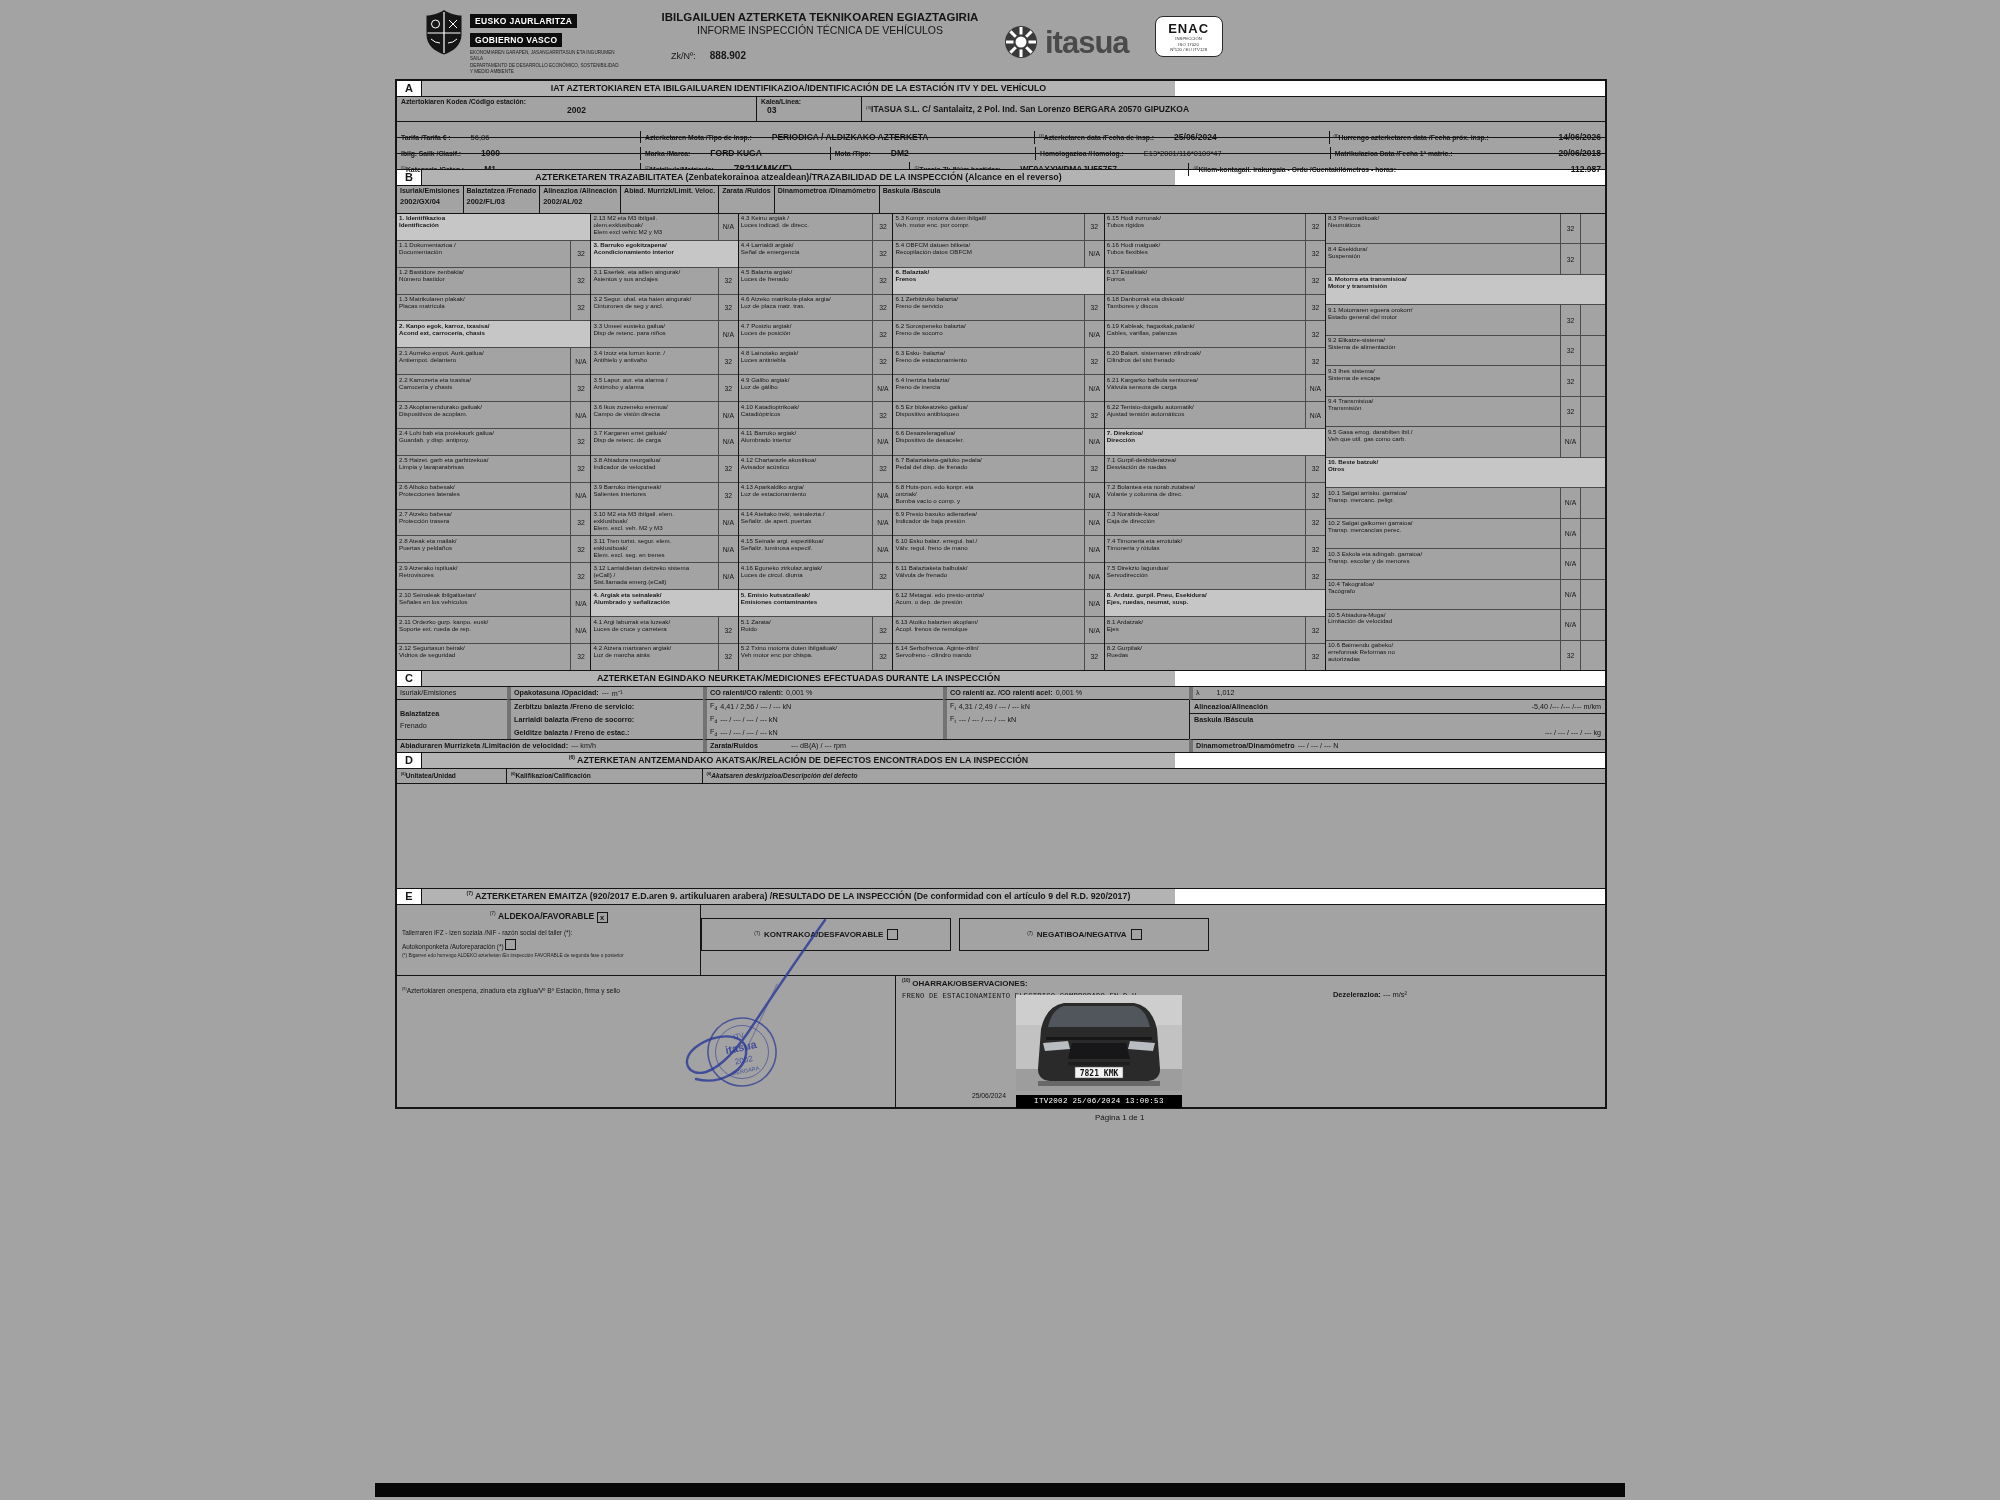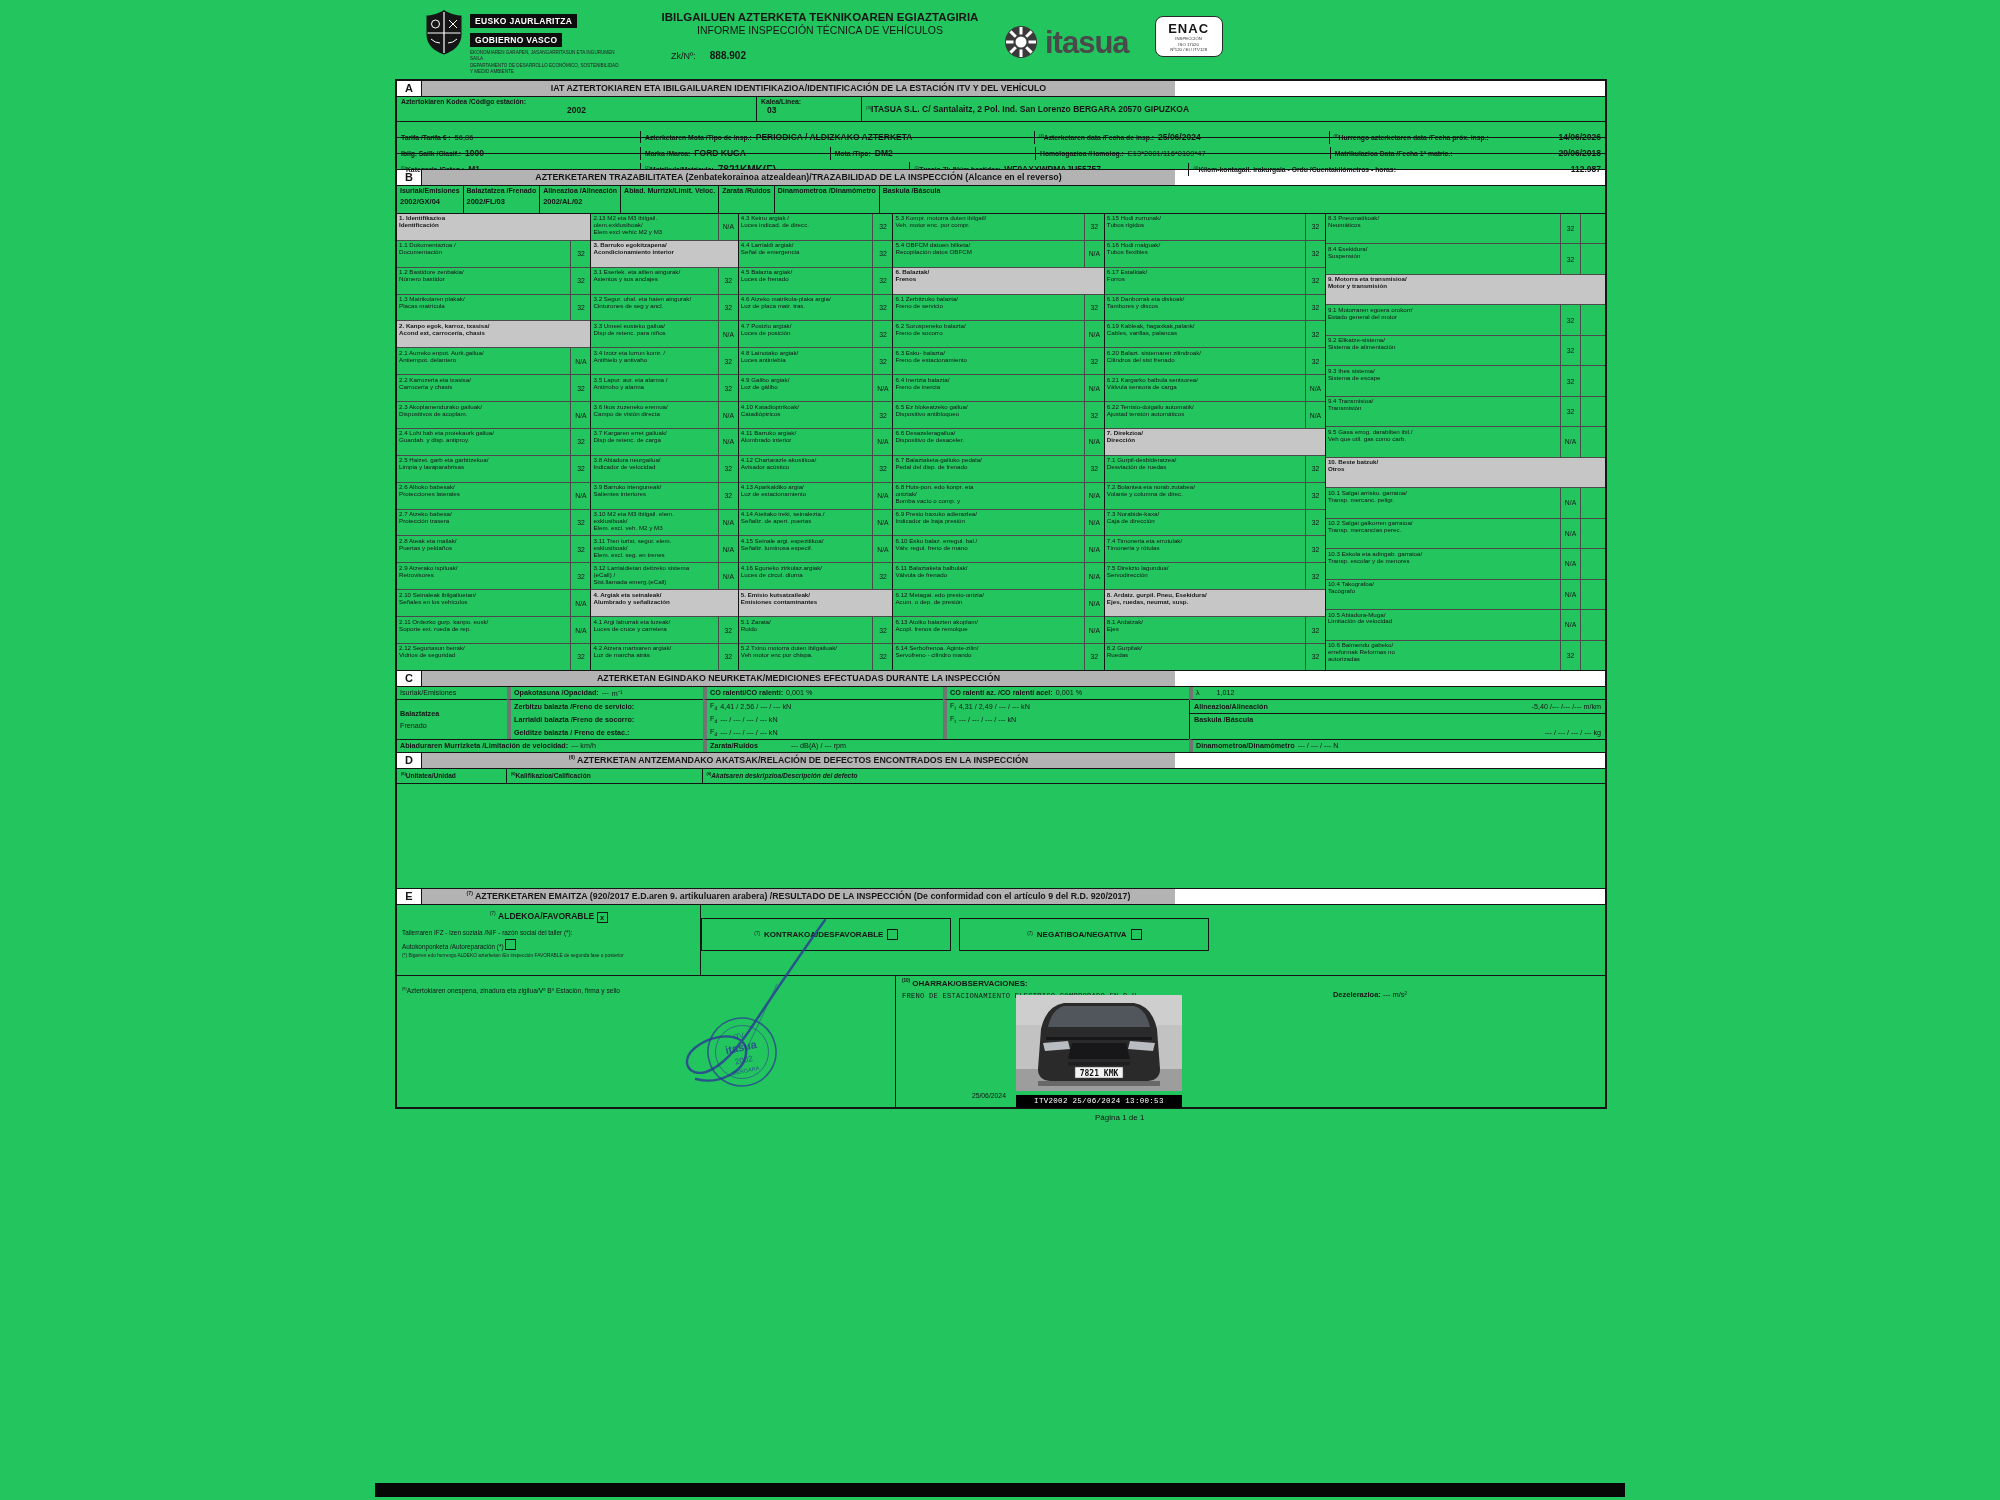--- a/index.html
+++ b/index.html
@@ -1,18 +1,18 @@
 <!DOCTYPE html>
 <html><head>
 <meta charset="utf-8">
 <style>
   html,body{margin:0;padding:0;}
   body{width:2000px;height:1500px;background:#ffffff;position:relative;
        font-family:"Liberation Sans",sans-serif;color:#151515;-webkit-font-smoothing:antialiased;}
-  .page{position:relative;width:2000px;height:1500px;background:#22c55e;overflow:hidden;}
+  .page{position:relative;width:2000px;height:1500px;background:#a3a3a3;overflow:hidden;}
   .doc{position:absolute;left:395px;top:6px;width:1212px;}
 
   sup{font-size:58%;vertical-align:super;line-height:0;}
 
   
   .doc-head{display:flex;align-items:flex-start;padding:2px 0 4px 28px;}
   .gov{display:flex;gap:5px;width:232px;}
   .gov-banners{padding-top:2px;}
   .gov-banner{background:#0d0d0d;color:#fff;font-weight:bold;font-size:8.5px;
               padding:2px 5px;letter-spacing:.3px;display:inline-block;margin-bottom:1px;}
@@ -41,21 +41,21 @@
   
   .a-row{display:flex;font-size:7px;border-bottom:1px solid #141414;}
   .a-cell{border-right:1px solid #141414;padding:1.5px 4px;box-sizing:border-box;}
   .a-cell:last-child{border-right:none;}
   .lbl{font-weight:bold;font-size:6.8px;}
   .val{font-weight:bold;font-size:8.5px;}
   .val.big{font-size:10px;}
   .val-n{font-size:7.5px;}
   .row1{height:24px;}
   .rowS{height:15px;align-items:center;}
-  .rowS .a-cell{display:flex;align-items:center;gap:4px;margin-top:16px;}
+  .rowS .a-cell{display:flex;align-items:center;gap:20px;margin-top:16px;}
 
   
   .b-sub{border-bottom:1px solid #141414;text-align:center;font-weight:bold;
          font-size:7.5px;padding:1px 0;width:100%;}
   .b-sub-inner{width:62%;margin:0;}
   .eq-row{display:flex;height:27px;border-bottom:1.2px solid #141414;}
   .eq-cell{border-right:1px solid #141414;padding:1px 3px;box-sizing:border-box;}
   .eq-cell:last-child{border-right:none;}
   .eq-lbl{font-weight:bold;font-size:7px;}
   .eq-val{font-size:7.5px;font-weight:bold;margin-top:3px;}

